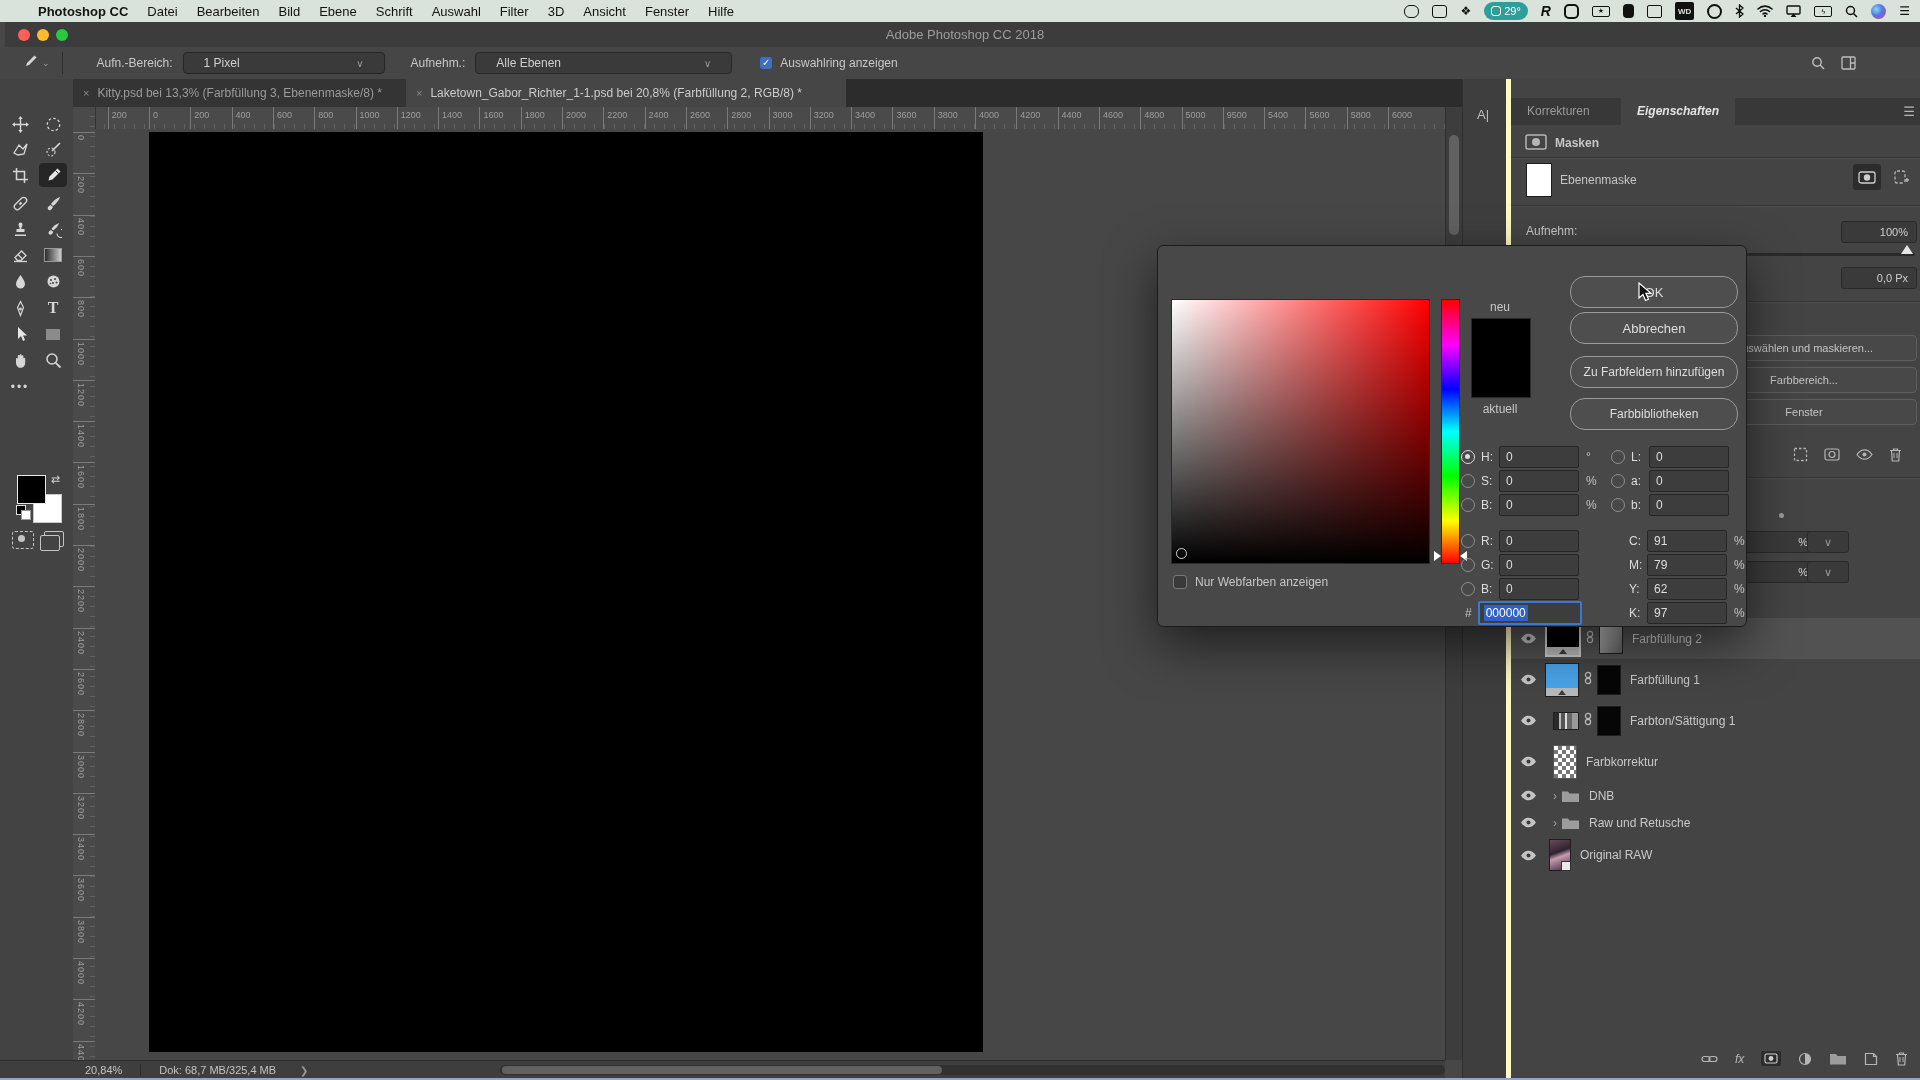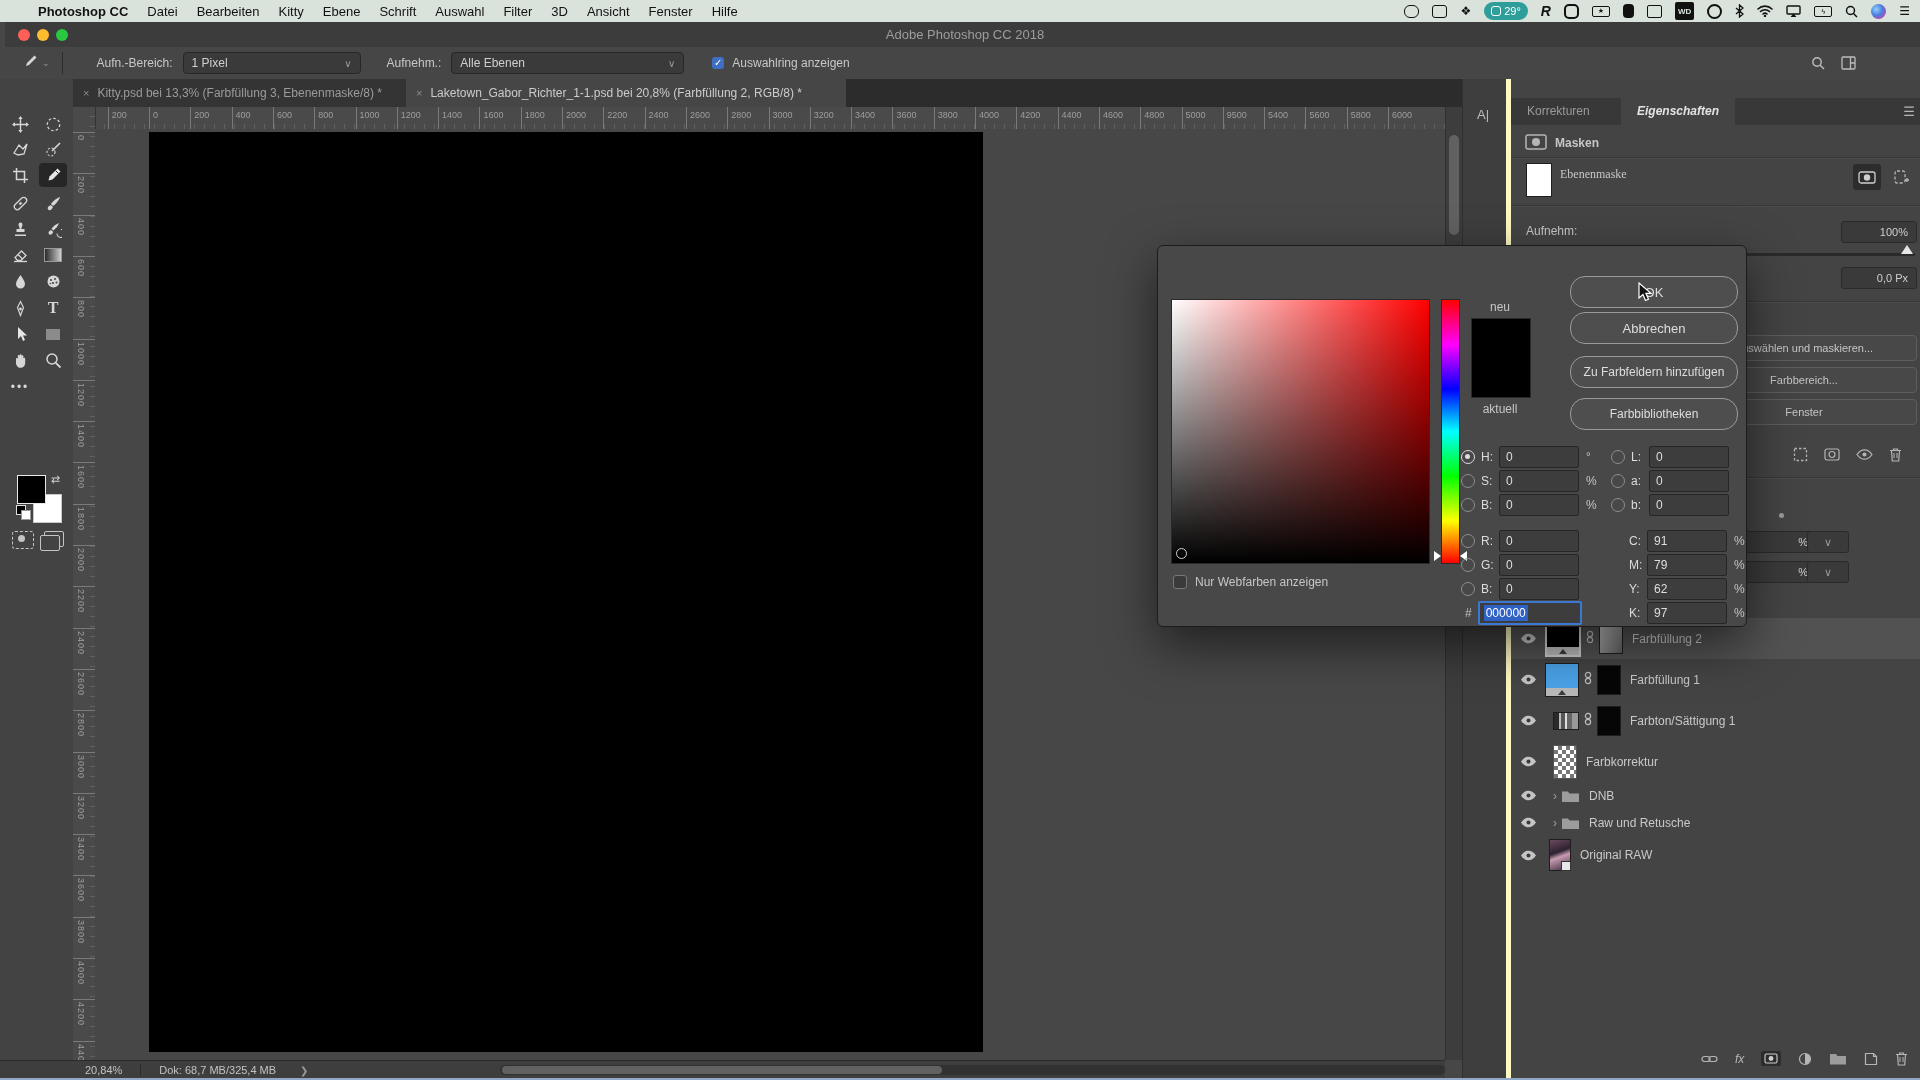--- a/index.html
+++ b/index.html
@@ -24,21 +24,21 @@
 
   
   #titlebar{left:5px;top:22px;width:1920px;height:25px;background:#3c3c3c;border-bottom:6px solid #eab308;}
   .tl{position:absolute;top:7px;width:12px;height:12px;border-radius:50%;}
   #title{width:100%;text-align:center;line-height:25px;color:#9d9d9d;font-size:13px;}
 
   
   #optionsbar{left:0;top:47px;width:1920px;height:32px;background:#464646;border-bottom:1px solid #2a2a2a;
     display:flex;align-items:center;color:#c8c8c8;font-size:12px;}
   .dd{background:#3a3a3a;border:1px solid #272727;border-radius:4px;height:20px;display:flex;align-items:center;
-    padding:0 8px;color:#cfcfcf;}
+    padding:0 20px;color:#cfcfcf;}
   .dd .chev{margin-left:auto;color:#9a9a9a;font-size:10px;padding-left:10px;}
   .cb{width:12px;height:12px;border-radius:3px;background:#3f6fc4;color:#fff;font-size:10px;line-height:12px;
     text-align:center;display:inline-block;}
   .cb.off{background:#3a3a3a;border:1px solid #777;color:transparent;}
   .vsep{width:1px;height:22px;background:#2e2e2e;margin:0 12px;}
 
   
   #tabrow{left:0;top:79px;width:1920px;height:28px;background:#2c2c2c;}
   .doctab{position:absolute;top:0;height:28px;display:flex;align-items:center;font-size:12px;padding:0 10px;gap:8px;}
   .doctab .x{color:#8a8a8a;font-size:11px;}
@@ -166,21 +166,21 @@
 </head>
 <body>
 
 <div id="stage">
 
   <div id="menubar" class="abs">
     <span class="apple"></span>
     <span class="appname">Photoshop CC</span>
     <span class="mitem">Datei</span>
     <span class="mitem">Bearbeiten</span>
-    <span class="mitem">Kitty</span>
+    <span class="mitem">Bild</span>
     <span class="mitem">Ebene</span>
     <span class="mitem">Schrift</span>
     <span class="mitem">Auswahl</span>
     <span class="mitem">Filter</span>
     <span class="mitem">3D</span>
     <span class="mitem">Ansicht</span>
     <span class="mitem">Fenster</span>
     <span class="mitem">Hilfe</span>
 
     <div id="mb-right">
@@ -615,21 +615,21 @@
     <span class="abs mico" style="left:14px;top:55px;">
       <svg width="22" height="16" viewBox="0 0 22 16">
           <rect x="1" y="1" width="20" height="14" rx="2" stroke="#b5b5b5" stroke-width="1.5" fill="none"></rect>
           <circle cx="11" cy="8" r="4" fill="#b5b5b5"></circle>
         </svg>
     </span>
     <span class="abs prow-label" style="left:44px;top:57px;font-weight:bold;">Masken</span>
     <div class="divider" style="top:78px;"></div>
 
     <div class="abs" style="left:15px;top:84px;width:24px;height:32px;background:#fff;border:1px solid #1e1e1e;"></div>
-    <span class="abs prow-label" style="left:49px;top:88px;font-family:Liberation Serif, serif;">Ebenenmaske</span>
+    <span class="abs prow-label" style="left:49px;top:94px;">Ebenenmaske</span>
     <div class="abs" style="left:342px;top:85px;width:28px;height:26px;background:#2c2c2c;border-radius:3px;display:flex;align-items:center;justify-content:center;">
       <svg width="18" height="13" viewBox="0 0 18 13">
           <rect x="1" y="1" width="16" height="11" rx="2" stroke="#cfcfcf" stroke-width="1.3" fill="none"></rect>
           <circle cx="9" cy="6.5" r="3.2" fill="#cfcfcf"></circle>
         </svg>
     </div>
     <div class="abs" style="left:376px;top:85px;width:28px;height:26px;display:flex;align-items:center;justify-content:center;">
       <svg width="17" height="17" viewBox="0 0 17 17">
           <rect x="2" y="2" width="10" height="12" rx="2" stroke="#b5b5b5" stroke-width="1.3" fill="none" stroke-dasharray="3 2"></rect>
           <path d="M12 11h4M14 9v4" stroke="#b5b5b5" stroke-width="1.4"></path>

